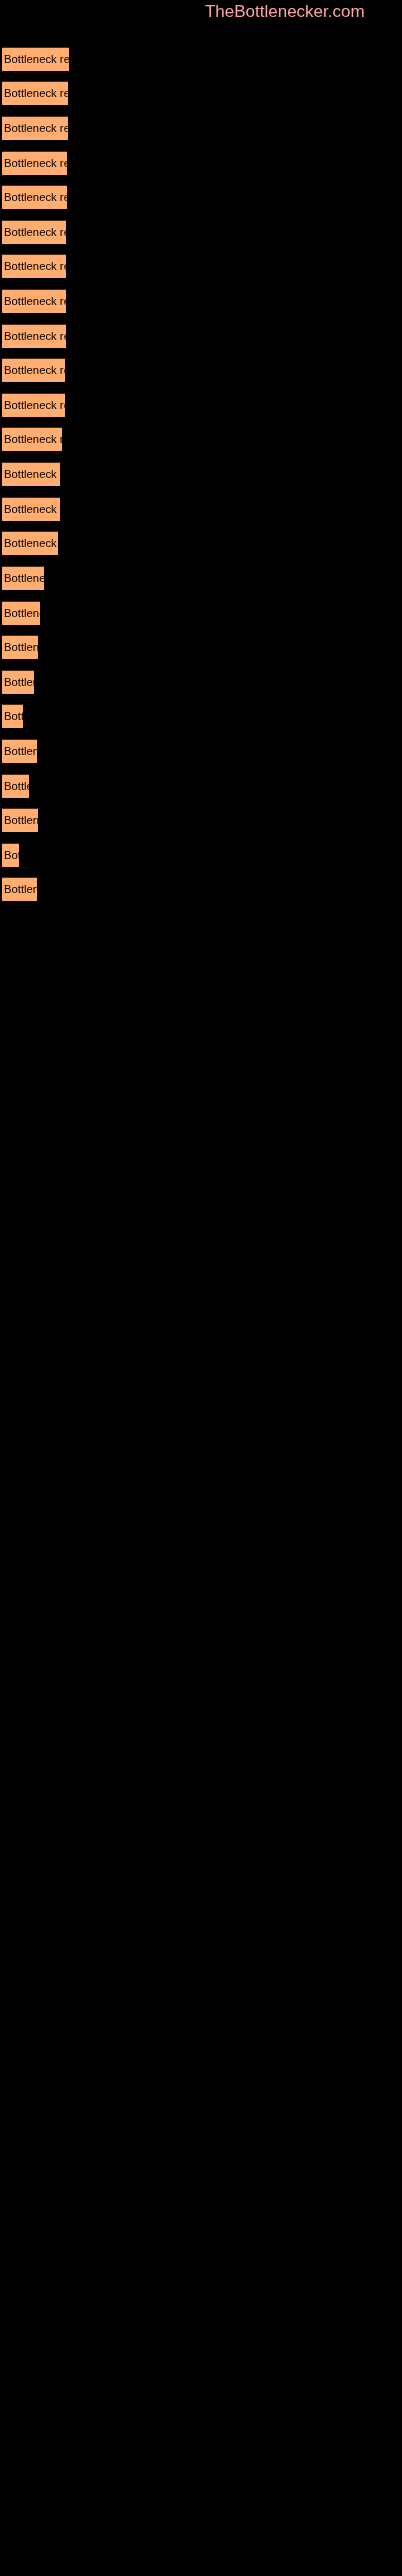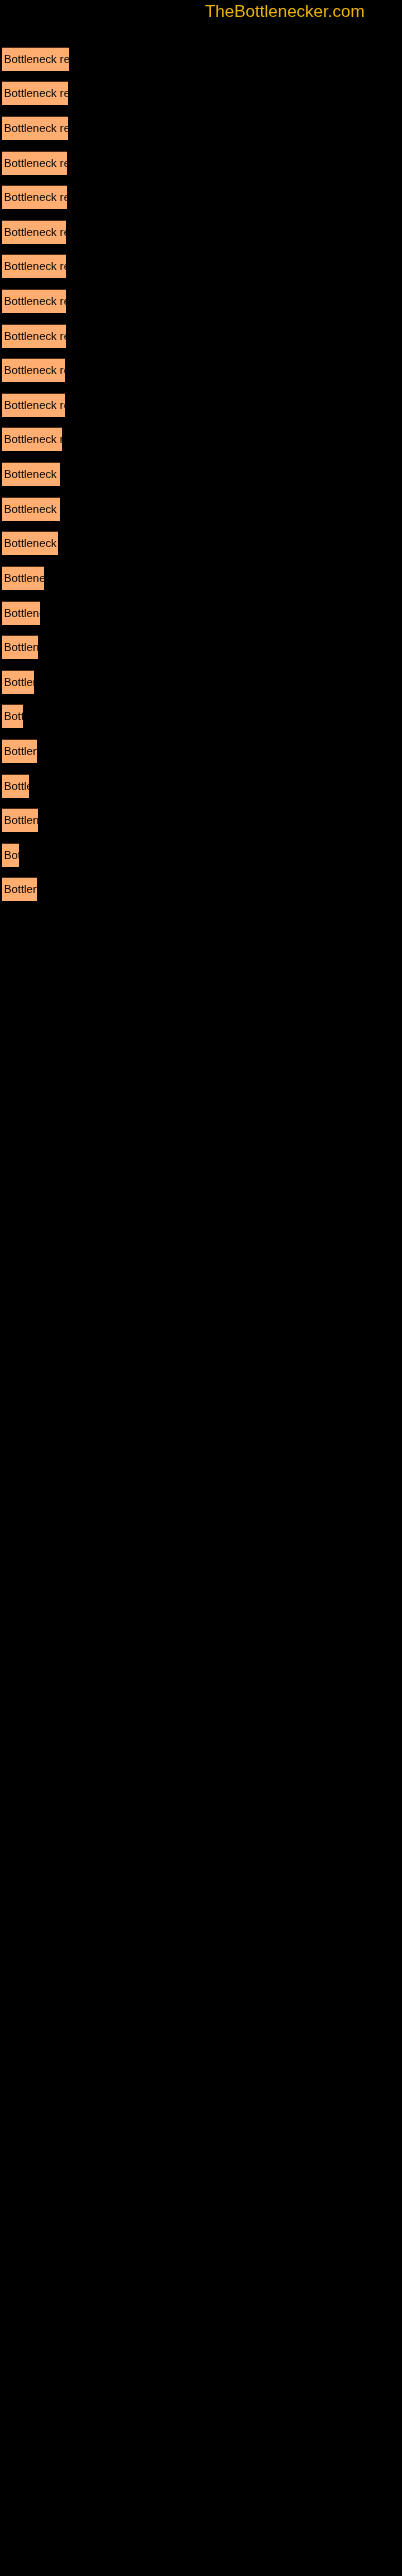--- a/index.html
+++ b/index.html
@@ -18,21 +18,21 @@
   #page-title {
     position: absolute;
     top: 0;
     left: 0;
     width: 371px;
     height: 24px;
     line-height: 24px;
     text-align: right;
     padding-right: 6.4px;
     box-sizing: border-box;
-    color: #eab308;
+    color: #fca5a5;
     font-size: 17px;
     font-family: "Liberation Sans", sans-serif;
     letter-spacing: 0px;
     white-space: nowrap;
   }
   #chart-area {
     position: absolute;
     top: 0;
     left: 0;
     width: 403px;

